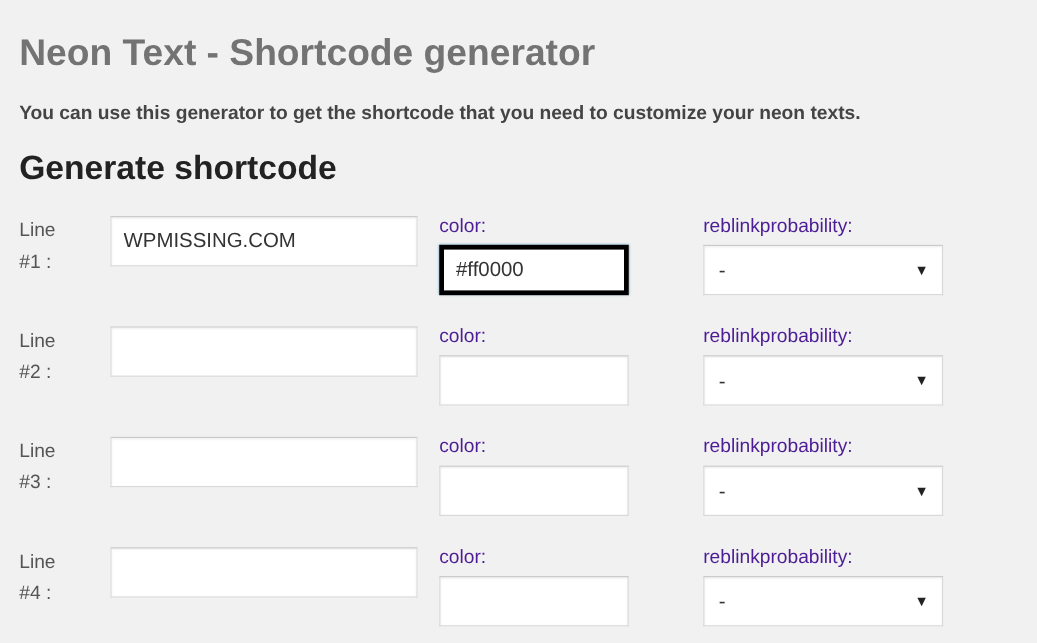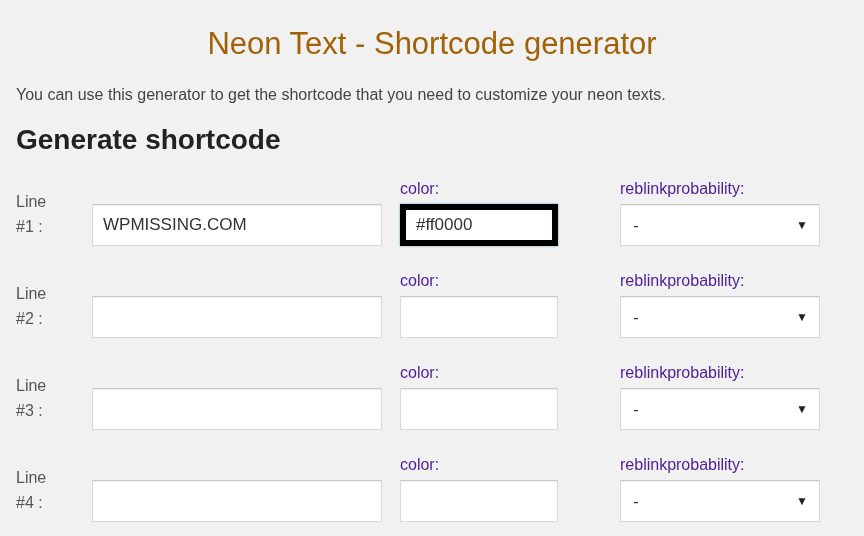--- a/index.html
+++ b/index.html
@@ -11,56 +11,55 @@
       font-family: "Segoe UI", -apple-system, "Helvetica Neue", sans-serif;
       background: #f1f1f1;
       color: #444;
       padding: 16px;
       width: 864px;
       height: 536px;
       overflow: hidden;
     }
     h1 {
       font-size: 31px;
-      font-weight: 400;
-      color: #a16207;
+      font-weight: 700;
+      color: #737373;
       margin-bottom: 24px;
       margin-top: 10px;
-      text-align: center;
     }
     .intro {
       font-size: 16px;
       color: #444;
       margin-bottom: 20px;
-      font-weight: 400;
+      font-weight: 700;
     }
     h2 {
       font-size: 28px;
       font-weight: 700;
       color: #222;
       margin-bottom: 24px;
     }
     .line-row {
       display: flex;
-      align-items: flex-end;
+      align-items: flex-start;
       gap: 18px;
       margin-bottom: 26px;
     }
     .line-label-col {
       width: 58px;
       font-size: 16px;
       color: #555;
       display: flex;
       flex-direction: column;
       justify-content: flex-end;
       padding-bottom: 6px;
       line-height: 1.6;
     }
     .text-col {
-      width: 290px;
+      width: 256px;
       display: flex;
       flex-direction: column;
       justify-content: flex-end;
     }
     .color-col {
       width: 158px;
       display: flex;
       flex-direction: column;
     }
     .reblink-col {
@@ -81,21 +80,21 @@
       font-size: 17px;
       color: #333;
       border: 1px solid #d9d9d9;
       border-top: 1px solid #cacaca;
       box-shadow: inset 0 1px 2px rgba(0,0,0,0.07);
       background: #fff;
       font-family: inherit;
       outline: none;
     }
     input.text-input.focused {
-      border: 6px solid #000000;
+      border: 4px solid #000000;
       box-shadow: 0 0 2px rgba(30,140,190,0.7);
     }
     .select-wrap {
       position: relative;
       width: 100%;
     }
     select.select-input {
       width: 100%;
       height: 42px;
       padding: 6px 30px 6px 12px;

